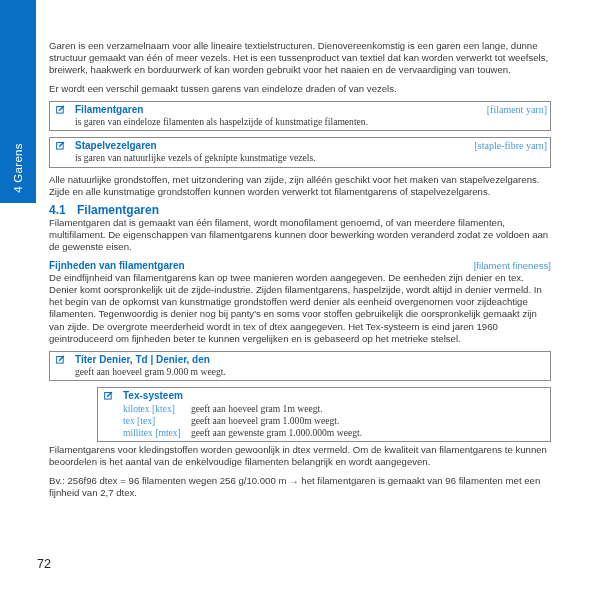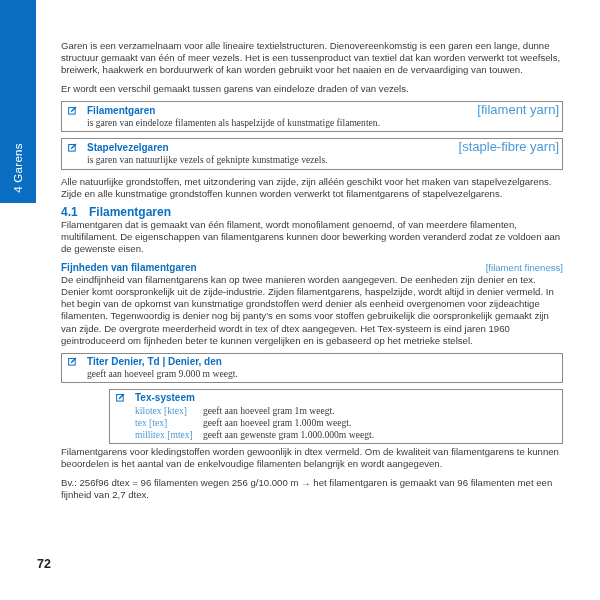--- a/index.html
+++ b/index.html
@@ -13,50 +13,50 @@
   }
   .side-tab {
     position: absolute; left: 0; top: 0; width: 36px; height: 203px;
     background: #0a6fc2;
   }
   .side-tab-label {
     position: absolute; left: 18px; top: 168px;
     transform: translate(-50%, -50%) rotate(-90deg);
     color: #ffffff; font-size: 11.5px; white-space: nowrap; letter-spacing: 0.3px;
   }
-  .content { position: absolute; left: 61px; top: 40px; width: 502px; }
+  .content { position: absolute; left: 49px; top: 40px; width: 502px; }
   p { margin: 0; }
   .para { margin-bottom: 6px; }
   .term-box {
     border: 1px solid #8a8a8a;
     padding: 2px 3px 2px 6px;
     position: relative;
     margin-bottom: 6px;
   }
   .term-head { display: flex; align-items: baseline; }
   .term-icon {
     width: 9px; height: 9px; margin-right: 10px; position: relative; top: 1px;
     flex: 0 0 auto;
   }
   .term-title { color: #0a6fc2; font-weight: bold; font-size: 10px; }
-  .term-en { margin-left: auto; color: #4a9ad6; font-size: 13px; }
+  .term-en { margin-left: auto; color: #4a9ad6; font-size: 10px; font-family: Liberation Serif, serif; }
   .term-body { padding-left: 19px; font-family: Liberation Serif, serif; }
   .h2 {
     color: #0a6fc2; font-weight: bold; font-size: 12px; line-height: 13px;
     margin-top: 2px;
   }
   .h2 .num { display: inline-block; width: 28px; }
   .h3-row { display: flex; align-items: baseline; margin-top: 6px; }
   .h3 { color: #0a6fc2; font-weight: bold; font-size: 10px; }
   .h3-en { margin-left: auto; color: #4a9ad6; }
   .unit-row { display: flex; }
   .unit-name { color: #4a9ad6; width: 68px; flex: 0 0 auto; }
   .page-num {
     position: absolute; left: 37px; top: 558px;
-    font-weight: bold; font-size: 12.5px; color: #222;
+    font-weight: normal; font-size: 12.5px; color: #222;
   }
 </style>
 </head>
 <body>
 
 <div class="side-tab">
   <div class="side-tab-label">4 Garens</div>
 </div>
 
 <div class="content">

